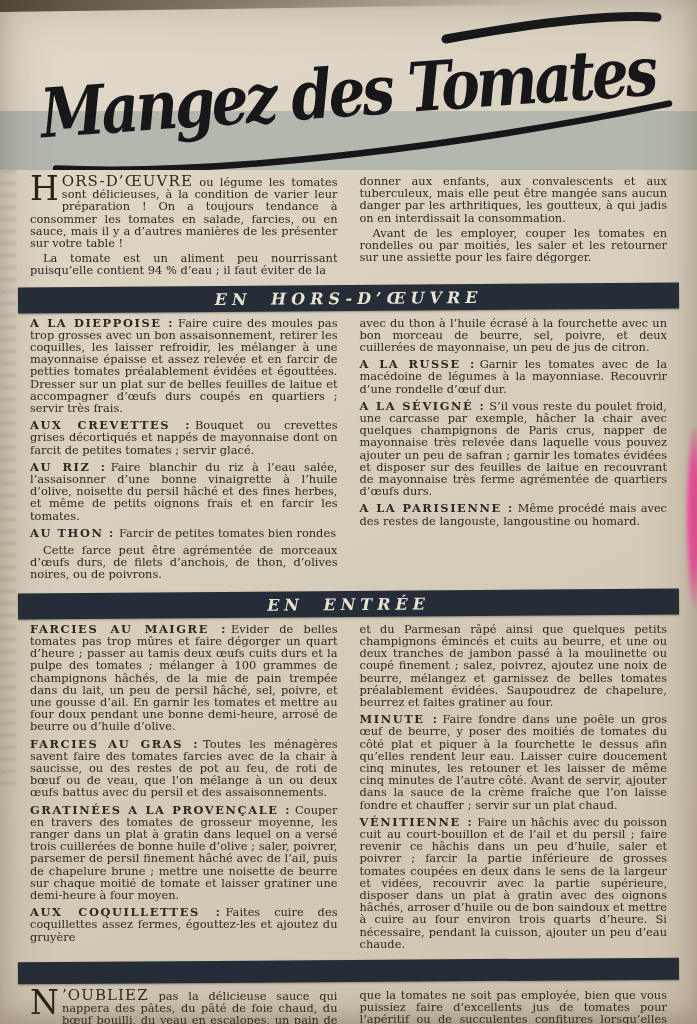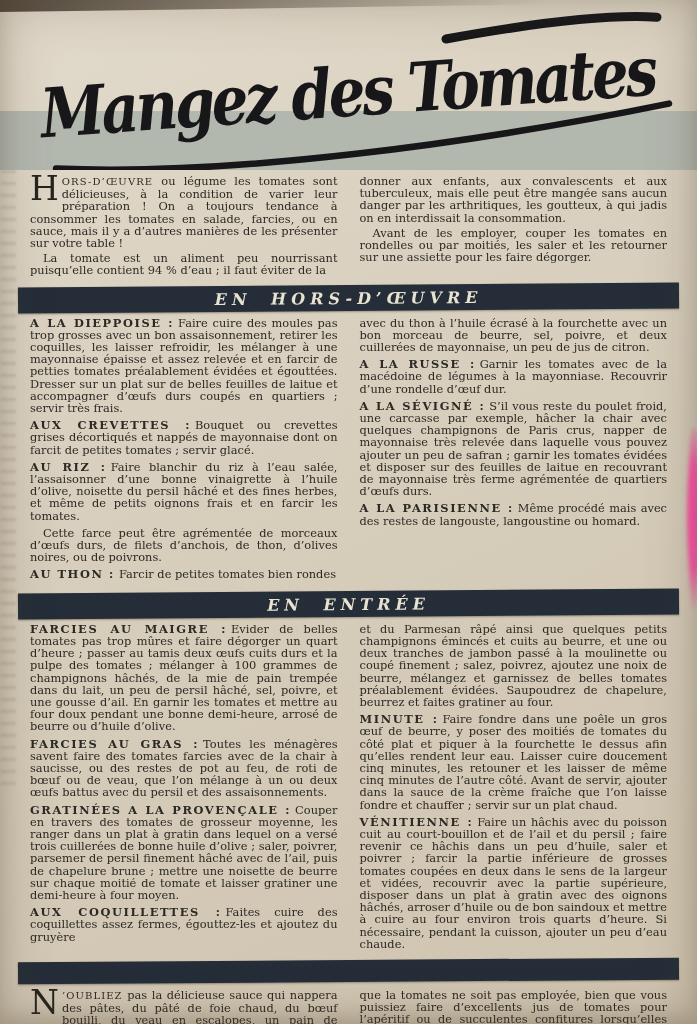--- a/index.html
+++ b/index.html
@@ -59,21 +59,21 @@
   
   .cols { display:flex; gap:22px; padding:0 30px; }
   .col { flex:1 1 0; min-width:0; }
   .bodytext { font-size:11.4px; line-height:12.2px; text-align:justify; }
   .bodytext p { margin:0 0 3px 0; }
   .bodytext p.recipe { margin:0 0 5px 0; }
   .indent { text-indent:13px; }
   .rhead { font-weight:bold; letter-spacing:1.6px; margin-right:4px; white-space:nowrap; }
   .rhead:empty { display:none; }
   .dropcap { float:left; font-size:33px; line-height:26px; padding:1px 3px 0 0; color:#26241f; }
-  .lead { font-size:10px; letter-spacing:1.1px; }
+  .lead { font-size:15px; letter-spacing:1.1px; }
   .intro { margin-top:5px; }
   .footer { margin-top:7px; }
 </style>
 </head>
 <body>
 
 <div class="page">
 
   <div class="edge-top"></div>
   <div class="ghost-bleed"></div>
@@ -105,22 +105,22 @@
 
   <div class="banner">
     <span>EN HORS-D’ŒUVRE</span>
   </div>
 
   <div class="cols bodytext">
     <div class="col">
       <p class="recipe"><b class="rhead">A LA DIEPPOISE :</b><span>Faire cuire des moules pas trop grosses avec un bon assaisonnement, retirer les coquilles, les laisser refroidir, les mélanger à une mayonnaise épaisse et assez relevée et en farcir de petties tomates préalablement évidées et égouttées. Dresser sur un plat sur de belles feuilles de laitue et accompagner d’œufs durs coupés en quartiers ; servir très frais.</span></p>
       <p class="recipe"><b class="rhead">AUX CREVETTES :</b><span>Bouquet ou crevettes grises décortiqués et nappés de mayonnaise dont on farcit de petites tomates ; servir glacé.</span></p>
       <p class="recipe"><b class="rhead">AU RIZ :</b><span>Faire blanchir du riz à l’eau salée, l’assaisonner d’une bonne vinaigrette à l’huile d’olive, noisette du persil hâché et des fines herbes, et même de petits oignons frais et en farcir les tomates.</span></p>
+      <p class="recipe"><b class="rhead">AU THON :</b><span>Farcir de petites tomates bien rondes</span></p>
       <p class="recipe indent"><span>Cette farce peut être agrémentée de morceaux d’œufs durs, de filets d’anchois, de thon, d’olives noires, ou de poivrons.</span></p>
-      <p class="recipe"><b class="rhead">AU THON :</b><span>Farcir de petites tomates bien rondes</span></p>
     </div>
     <div class="col">
       <p class="recipe"><span>avec du thon à l’huile écrasé à la fourchette avec un bon morceau de beurre, sel, poivre, et deux cuillerées de mayonnaise, un peu de jus de citron.</span></p>
       <p class="recipe"><b class="rhead">A LA RUSSE :</b><span>Garnir les tomates avec de la macédoine de légumes à la mayonniase. Recouvrir d’une rondelle d’œuf dur.</span></p>
       <p class="recipe"><b class="rhead">A LA SÉVIGNÉ :</b><span>S’il vous reste du poulet froid, une carcasse par exemple, hâcher la chair avec quelques champignons de Paris crus, napper de mayonnaise très relevée dans laquelle vous pouvez ajouter un peu de safran ; garnir les tomates évidées et disposer sur des feuilles de laitue en recouvrant de mayonnaise très ferme agrémentée de quartiers d’œufs durs.</span></p>
       <p class="recipe"><b class="rhead">A LA PARISIENNE :</b><span>Même procédé mais avec des restes de langouste, langoustine ou homard.</span></p>
     </div>
   </div>
 
   <div class="banner">

